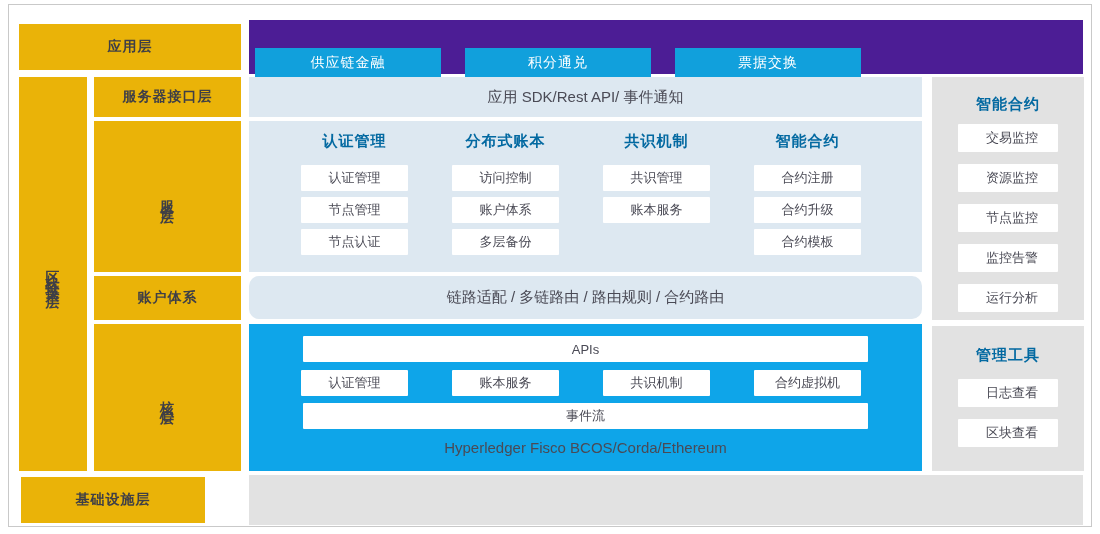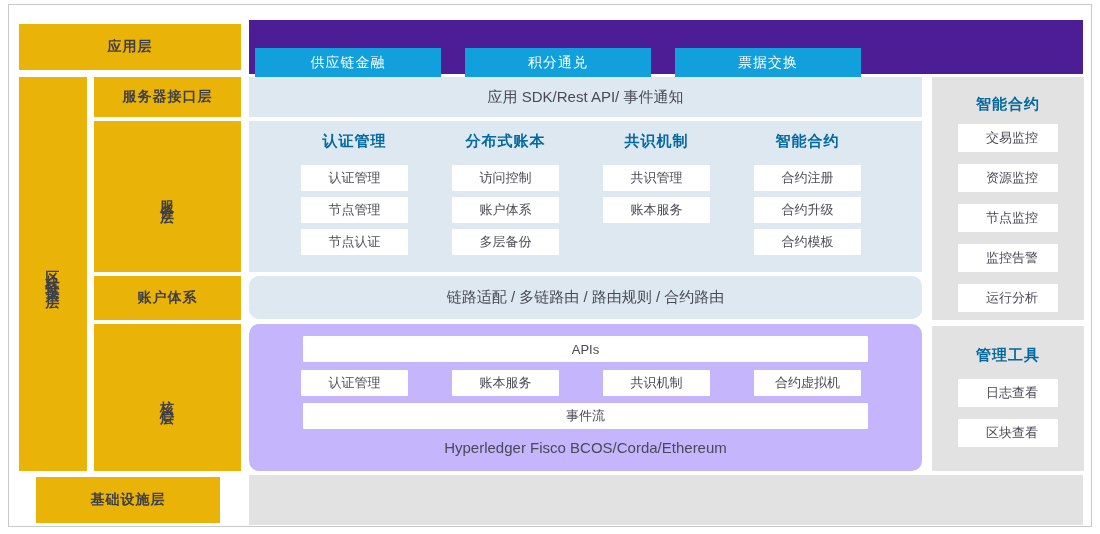--- a/index.html
+++ b/index.html
@@ -79,39 +79,39 @@
   #service-label   { left: 85px; top: 116px; width: 147px; height: 151px;
                      writing-mode: vertical-rl; text-orientation: upright; letter-spacing: 5px; }
   #chain-label     { left: 85px; top: 271px; width: 147px; height: 44px; }
   #core-label      { left: 85px; top: 319px; width: 147px; height: 147px;
                      writing-mode: vertical-rl; text-orientation: upright; letter-spacing: 5px; }
 
   
   #srv-iface-panel { left: 240px; top: 72px; width: 673px; height: 40px; }
   #service-panel   { left: 240px; top: 116px; width: 673px; height: 151px; background:#dde8f1; }
   #chain-panel     { left: 240px; top: 271px; width: 673px; height: 43px; border-radius: 10px; }
-  #core-panel      { left: 240px; top: 319px; width: 673px; height: 147px; background:#c4b5fd;border-radius:10px; }
+  #core-panel      { left: 240px; top: 319px; width: 673px; height: 147px; background:#0ea5e9; }
 
   
   .svc-col-head { top: 8px; height: 24px; width: 107px; }
   .svc-cell     { height: 26px; width: 107px; }
 
   
   .core-wide   { left: 54px; width: 565px; height: 26px; }
   .core-cell   { height: 26px; width: 107px; }
   .core-foot   { left: 0; width: 673px; height: 26px; }
 
   
   #right-panel-1 { left: 923px; top: 72px; width: 152px; height: 243px; background:#e2e2e2; }
   #right-panel-2 { left: 923px; top: 321px; width: 152px; height: 145px; background:#e2e2e2; }
   .rp-title { left: 0; width: 152px; height: 26px; }
   .rp-item  { left: 26px; width: 100px; height: 28px; padding-left: 8px; }
 
   
-  #infra-label { left: 27px; top: 472px; width: 184px; height: 46px; }
+  #infra-label { left: 12px; top: 472px; width: 184px; height: 46px; }
   .infra-strip { left: 240px; top: 470px; width: 834px; height: 50px; background:#e2e2e2; }
 </style>
 </head>
 <body>
 
 <div class="frame">
 
   <div class="abs gray" id="app-layer-label">应用层</div>
 
   <div class="abs app-strip">

